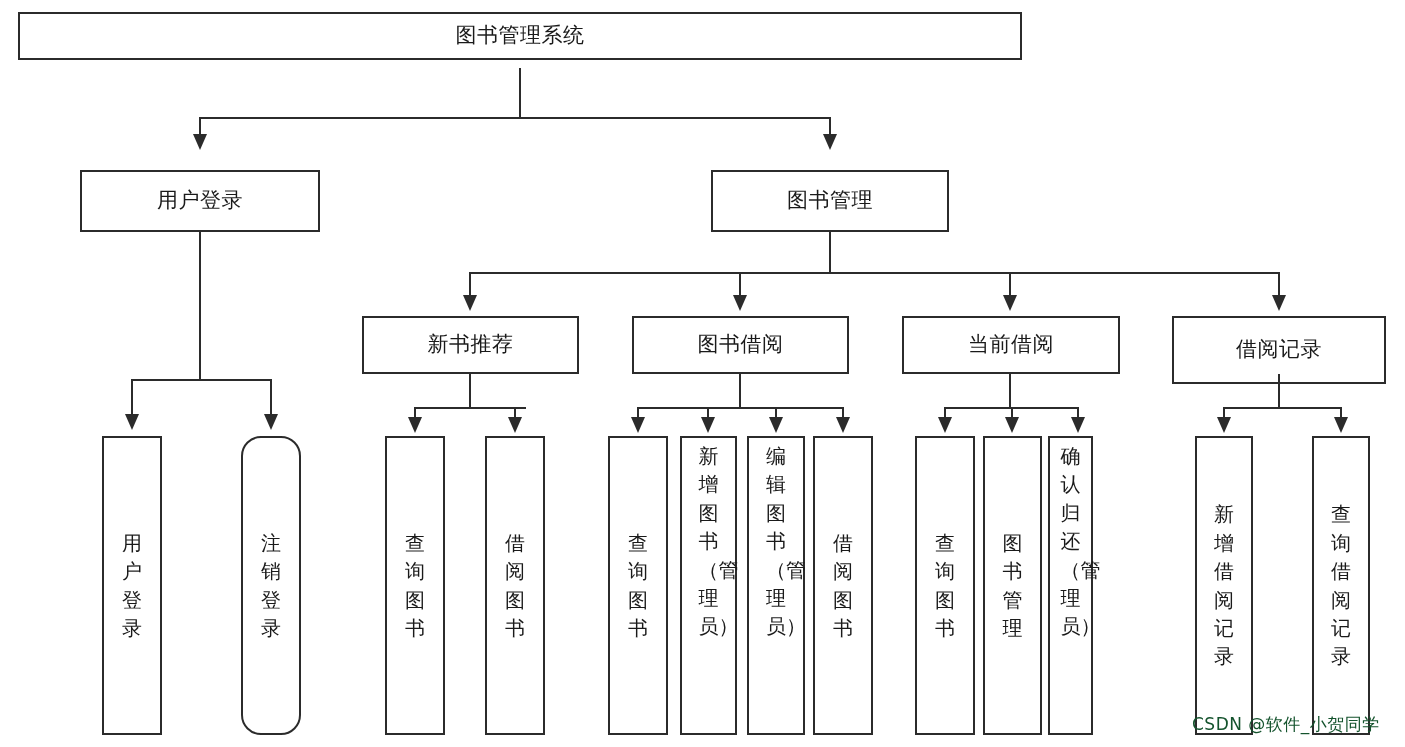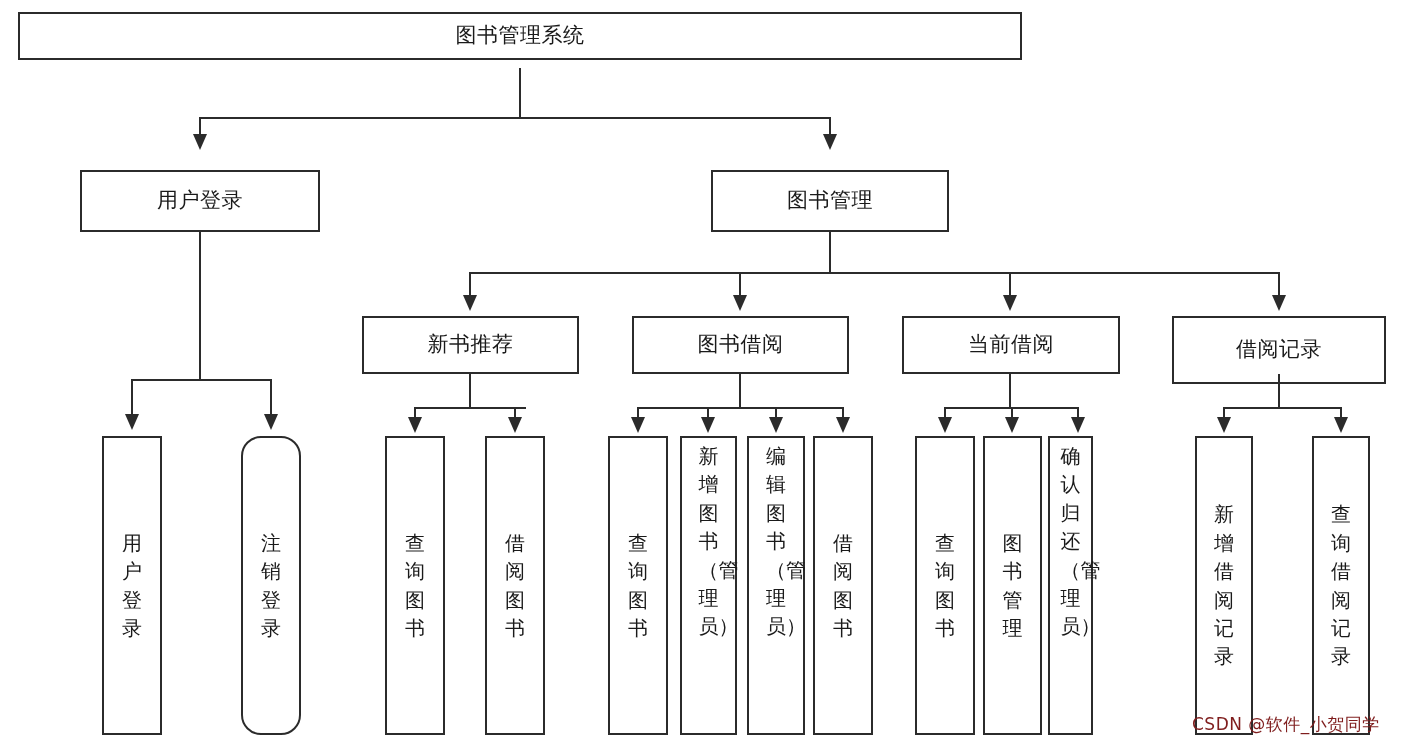--- a/index.html
+++ b/index.html
@@ -63,21 +63,21 @@
   .arrow {
     position: absolute;
     width: 0;
     height: 0;
     border-left: 7px solid transparent;
     border-right: 7px solid transparent;
     border-top: 16px solid #2b2b2b;
   }
   .watermark {
     position: absolute;
-    color: #7f1d1d;
+    color: #14532d;
     font-size: 17px;
     letter-spacing: 0.5px;
     white-space: nowrap;
     user-select: none;
   }
 </style>
 </head>
 <body>
 
 <div id="canvas">

